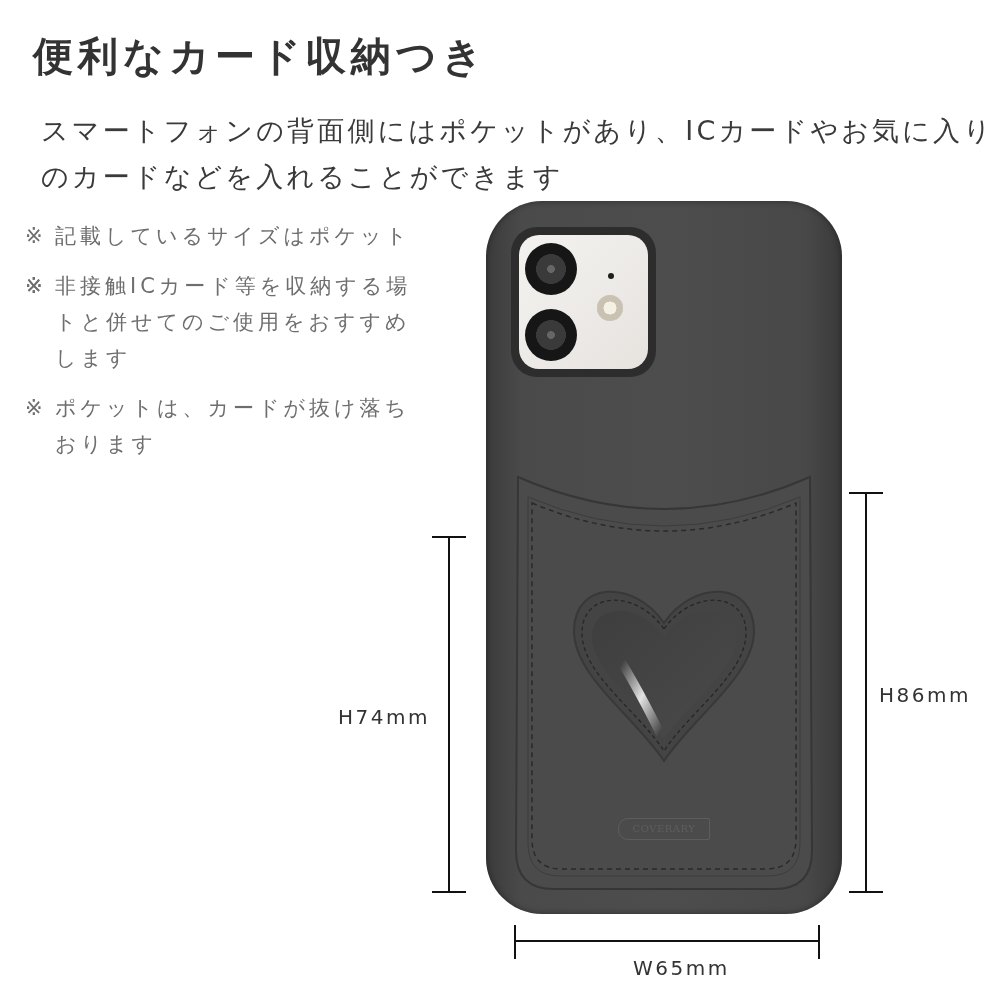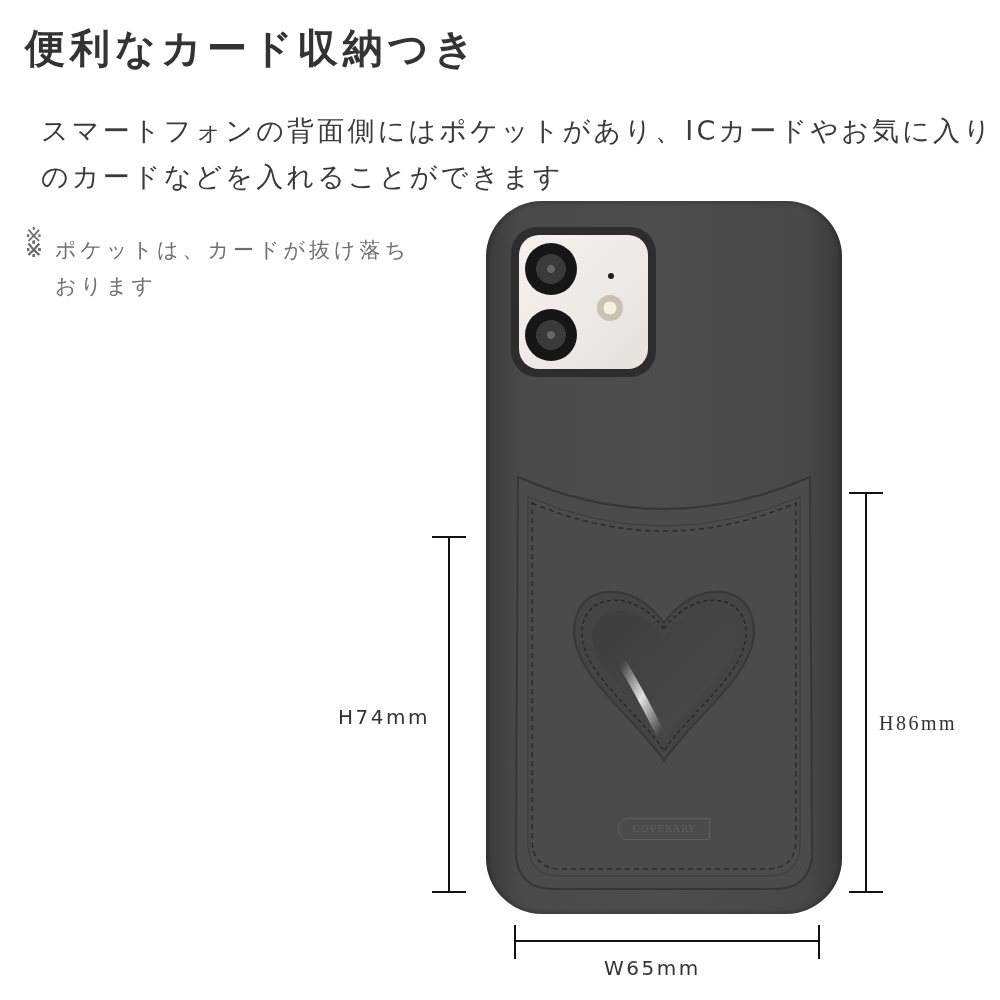--- a/index.html
+++ b/index.html
@@ -4,21 +4,21 @@
 <style>
   html, body { margin: 0; padding: 0; }
   body {
     width: 1000px; height: 1000px; position: relative; overflow: hidden;
     background: #ffffff;
     font-family: "DejaVu Sans", "Liberation Sans", sans-serif;
   }
   .title {
     position: absolute; left: 25px; top: 22px;
     font-size: 40px; font-weight: bold; color: #333333;
-    letter-spacing: 5px; line-height: 52px; margin: 0;
+    letter-spacing: 5px; line-height: 52px; margin: 8px;
   }
   .lead {
     position: absolute; left: 25px; top: 92px; width: 970px;
     font-size: 27px; color: #3a3a3a; letter-spacing: 3.2px; line-height: 46px;
     margin: 16px;
   }
   .lead span { display: block; white-space: nowrap; }
   .notes {
     position: absolute; left: 25px; top: 218px; width: 400px;
     list-style: none; margin: 0; padding: 0;
@@ -76,53 +76,57 @@
 <h1 class="title">便利なカード収納つき</h1>
 
 <p class="lead">
   <span>スマートフォンの背面側にはポケットがあり、ICカードやお気に入り</span>
   <span>のカードなどを入れることができます</span>
 </p>
 
 <ul class="notes">
   <li>
     <span class="mark">※</span>
+    <span class="line">記載しているサイズはポケット</span>
   </li>
   <li>
     <span class="mark">※</span>
   </li>
   <li>
     <span class="mark">※</span>
+    <span class="line">非接触ICカード等を収納する場</span>
+    <span class="line">トと併せてのご使用をおすすめ</span>
+    <span class="line">します</span>
   </li>
   <li>
     <span class="mark">※</span>
     <span class="line">ポケットは、カードが抜け落ち</span>
     <span class="line">おります</span>
   </li>
 </ul>
 
 <div>
   <div class="dim" style="left:432px; top:536px; width:34px; height:2px;"></div>
   <div class="dim" style="left:448px; top:537px; width:2px; height:355px;"></div>
   <div class="dim" style="left:432px; top:891px; width:34px; height:2px;"></div>
   <div class="dim-label" style="left:338px; top:705px;">H74mm</div>
 </div>
 
 <div>
   <div class="dim" style="left:849px; top:492px; width:34px; height:2px;"></div>
   <div class="dim" style="left:865px; top:493px; width:2px; height:399px;"></div>
   <div class="dim" style="left:849px; top:891px; width:34px; height:2px;"></div>
-  <div class="dim-label" style="left:879px; top:712px;font-family:Liberation Serif, serif;">H86mm</div>
+  <div class="dim-label" style="left:879px; top:683px;">H86mm</div>
 </div>
 
 <div>
   <div class="dim" style="left:514px; top:925px; width:2px; height:34px;"></div>
   <div class="dim" style="left:515px; top:940px; width:304px; height:2px;"></div>
   <div class="dim" style="left:818px; top:925px; width:2px; height:34px;"></div>
-  <div class="dim-label" style="left:604px; top:956px;text-align:right;">W65mm</div>
+  <div class="dim-label" style="left:633px; top:956px;text-align:right;">W65mm</div>
 </div>
 
 <div class="case">
   <div class="camera-recess">
     <div class="camera-plate">
       <div class="lens" style="left:6px; top:8px;"></div>
       <div class="lens" style="left:6px; top:74px;"></div>
       <div class="mic"></div>
       <div class="flash"></div>
     </div>

